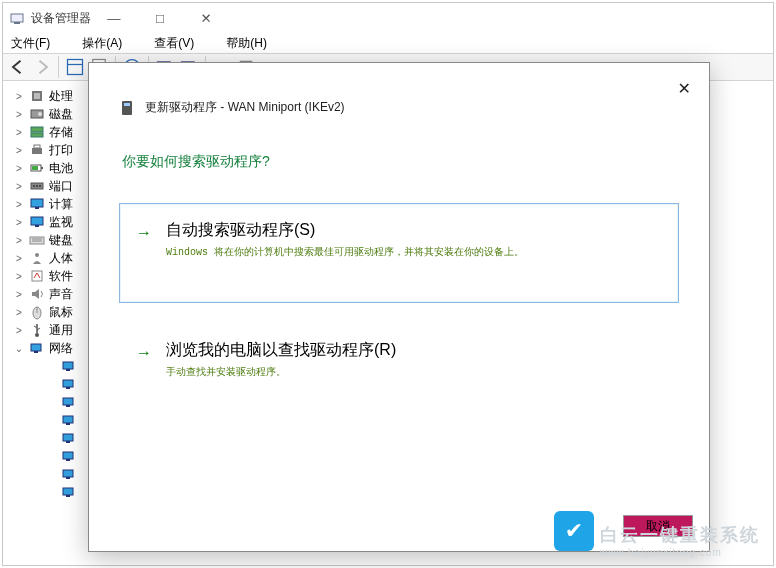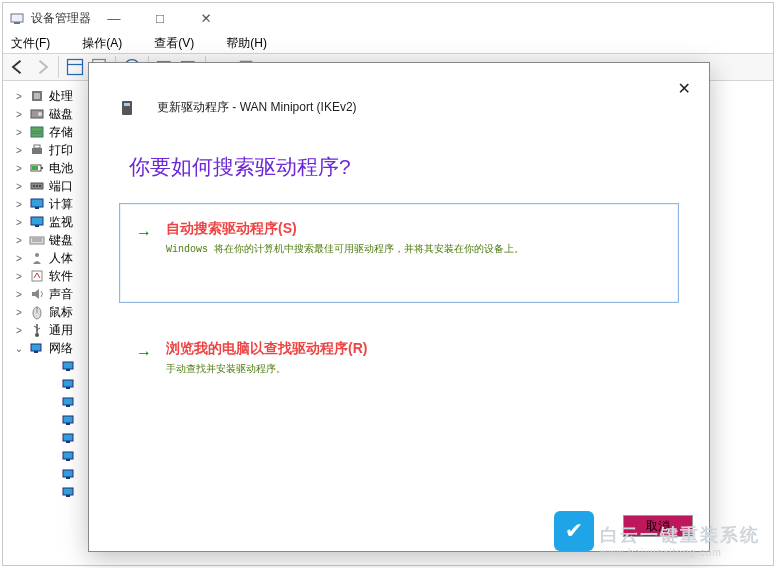--- a/index.html
+++ b/index.html
@@ -25,29 +25,29 @@
   .node { display:flex; align-items:center; height:18px; gap:4px; white-space:nowrap; }
   .twist { width:12px; text-align:center; color:#666; font-size:10px; display:inline-block; }
   .ico { width:16px; height:16px; display:inline-flex; align-items:center; justify-content:center; }
   .ico svg { width:16px; height:16px; }
   .children { padding-left:32px; }
   .children .node .twist { visibility:hidden; }
 
   
   .dlg { position:absolute; left:88px; top:62px; width:622px; height:490px; background:#fff; border:1px solid #888; box-shadow:0 6px 24px rgba(0,0,0,0.25); z-index:5; }
   .dlg-close { position:absolute; right:14px; top:12px; font-size:16px; color:#222; background:none; border:none; padding:4px; }
-  .dlg-title { position:absolute; left:30px; top:36px; display:flex; align-items:center; gap:22px; color:#222; }
-  .dlg-q { position:absolute; left:40px; top:90px; color:#6d28d9; font-size:21px; }
+  .dlg-title { position:absolute; left:30px; top:36px; display:flex; align-items:center; gap:10px; color:#222; }
+  .dlg-q { position:absolute; left:33px; top:90px; color:#15803d; font-size:14px; }
 
   .opt { position:absolute; left:30px; right:30px; padding:16px 18px 18px 46px; border:1px solid #dfeaf4; }
   .opt.selected { border-color:#8fb8e0; box-shadow:0 0 0 1px #e9f3fc inset; }
   .opt1 { top:140px; height:100px; }
   .opt2 { top:260px; height:70px; border-left-color:transparent; border-right-color:transparent; border-top-color:transparent; border-bottom-color:transparent; }
   .arrow { position:absolute; left:16px; top:18px; color:#0a7f0a; font-size:16px; }
-  .opt-title { color:#ef4444; font-size:14px; margin-bottom:4px;font-weight:bold; }
+  .opt-title { color:#000000; font-size:16px; margin-bottom:4px; }
   .opt-desc  { color:#4d7c0f; font-size:10px;font-family:Liberation Mono, monospace; }
 
   .dlg-footer { position:absolute; right:16px; bottom:14px; }
   .cancelbtn { min-width:70px; height:22px; border:1px solid #999; background:#be185d; font-family:inherit; font-size:12px; padding:0 10px; }
 
   
   .wm { position:absolute; right:16px; bottom:10px; display:flex; align-items:center; gap:6px; z-index:10; color:#cfd6db; }
   .wm .mk { width:40px; height:40px; background:#1fa4e8; border-radius:6px; display:flex; align-items:center; justify-content:center; color:#fff; font-size:22px; }
   .wm .txt1 { font-size:18px; font-weight:600; letter-spacing:2px;margin-top:20px; }
   .wm .txt2 { font-size:10px; letter-spacing:1px; }

